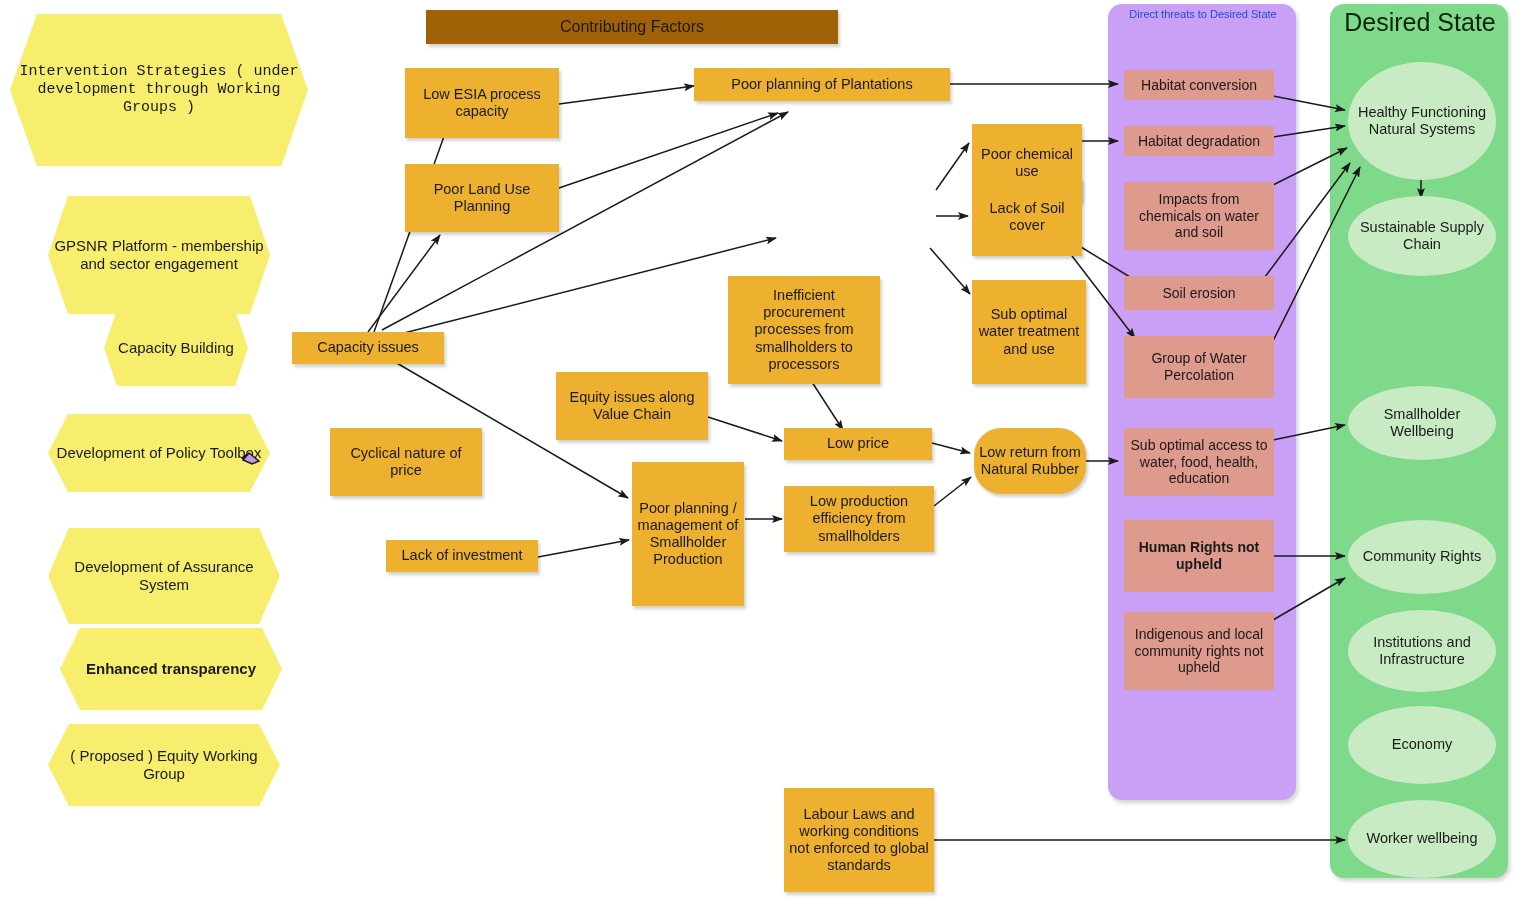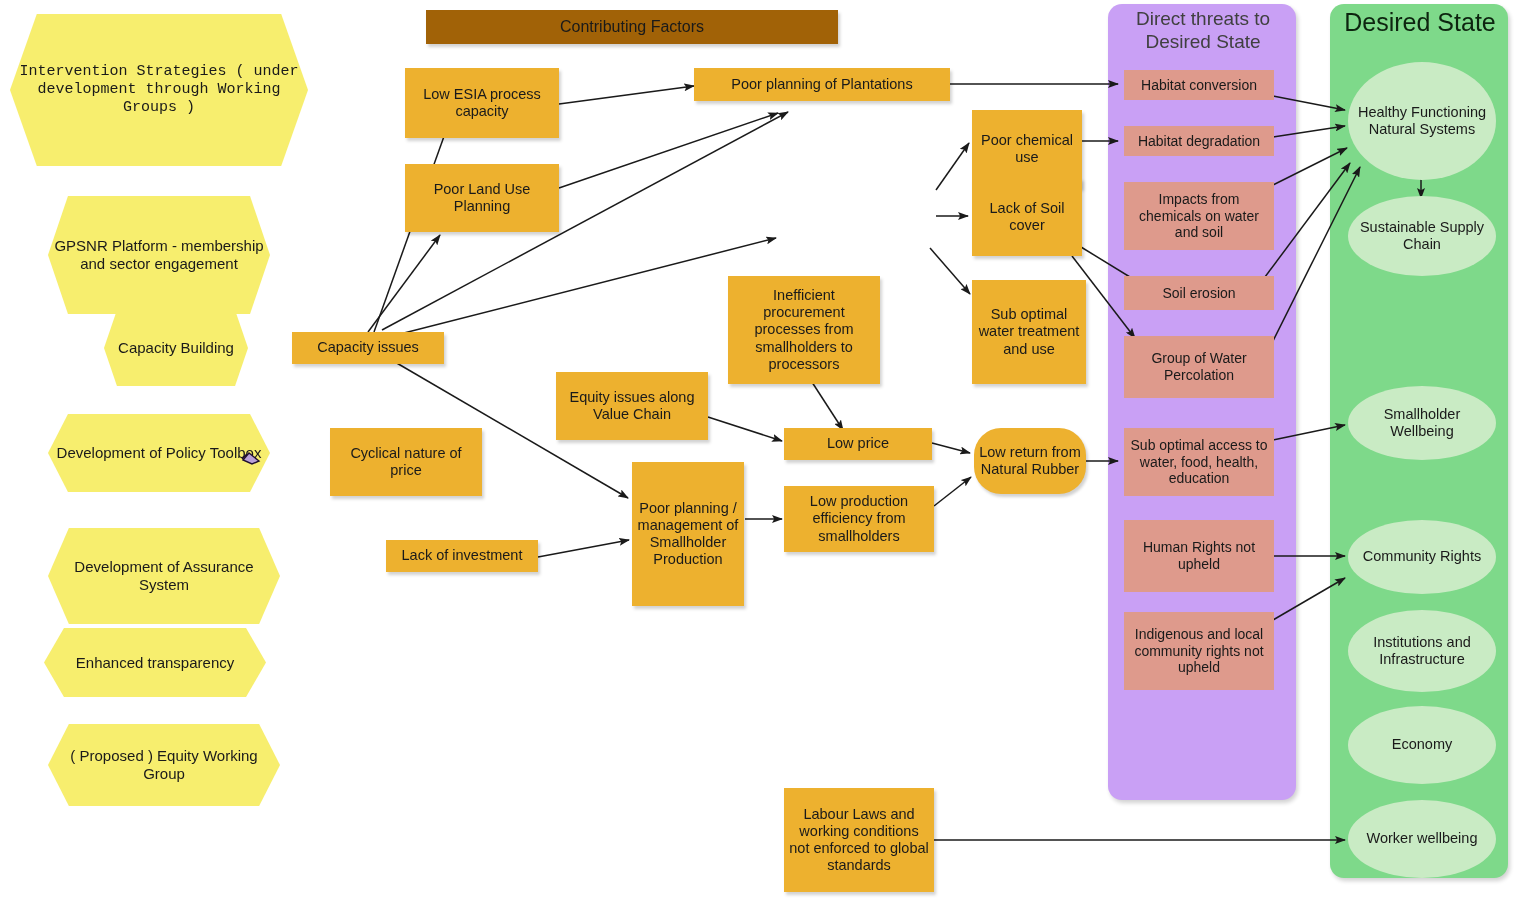--- a/index.html
+++ b/index.html
@@ -60,22 +60,22 @@
     position:absolute;
     background:#c9a0f5;
     border-radius:14px;
     box-shadow:2px 3px 4px rgba(0,0,0,0.18);
     z-index:3;
   }
   .purple-title{
     position:absolute;
     z-index:6;
     text-align:center;
-    font-size:19px;
-    color:#404040;
+    font-size:11px;
+    color:#1d4ed8;
     line-height:1.2;
   }
   .threat{
     background:#de9a8c;
     font-size:14px;
     color:#1a1a1a;
     z-index:7;
   }
 
   
@@ -197,21 +197,21 @@
   </div>
   <div class="node hexa" style="left:104px;top:310px;width:144px;height:76px;">
     <span>Capacity Building</span>
   </div>
   <div class="node hexa" style="left:48px;top:414px;width:222px;height:78px;">
     <span>Development of Policy Toolbox</span>
   </div>
   <div class="node hexa" style="left:48px;top:528px;width:232px;height:96px;">
     <span>Development of Assurance System</span>
   </div>
-  <div class="node hexa" style="left:44px;top:628px;width:222px;height:69px;">
+  <div class="node hexa" style="left:60px;top:628px;width:222px;height:82px;font-weight:bold;">
     <span>Enhanced transparency</span>
   </div>
   <div class="node hexa" style="left:48px;top:724px;width:232px;height:82px;">
     <span>( Proposed ) Equity Working Group</span>
   </div>
 
   <svg class="cursor-artifact" style="left:240px;top:448px;" viewBox="0 0 22 18">
     <path d="M3,12 L9,5 L14,9 L19,13 L12,16 Z" fill="#b9a0d8" stroke="#201030" stroke-width="1.4"></path>
     <path d="M2,11 L7,6" stroke="#201030" stroke-width="1.6"></path>
   </svg>
@@ -230,21 +230,21 @@
 
   <div class="node obox" style="left:292px;top:332px;width:152px;height:32px;">
     <span>Capacity issues</span>
   </div>
 
   <div class="node obox" style="left:694px;top:68px;width:256px;height:33px;">
     <span>Poor planning of Plantations</span>
   </div>
 
 
-  <div class="node obox" style="left:972px;top:110px;width:110px;height:78px;">
+  <div class="node obox" style="left:972px;top:124px;width:110px;height:78px;">
     <span>Poor chemical use</span>
   </div>
 
   <div class="node obox" style="left:972px;top:178px;width:110px;height:78px;">
     <span>Lack of Soil cover</span>
   </div>
 
   <div class="node obox" style="left:972px;top:280px;width:114px;height:104px;">
     <span>Sub optimal water treatment and use</span>
   </div>
@@ -300,21 +300,21 @@
   </div>
   <div class="node threat" style="left:1124px;top:276px;width:150px;height:34px;">
     <span>Soil erosion</span>
   </div>
   <div class="node threat" style="left:1124px;top:336px;width:150px;height:62px;">
     <span>Group of Water Percolation</span>
   </div>
   <div class="node threat" style="left:1124px;top:428px;width:150px;height:68px;">
     <span>Sub optimal access to water, food, health, education</span>
   </div>
-  <div class="node threat" style="left:1124px;top:520px;width:150px;height:72px;">
+  <div class="node threat" style="left:1124px;top:520px;width:150px;height:72px;font-weight:bold;">
     <span>Human Rights not upheld</span>
   </div>
   <div class="node threat" style="left:1124px;top:612px;width:150px;height:78px;">
     <span>Indigenous and local community rights not upheld</span>
   </div>
 
   <div class="green-title" style="left:1334px;top:8px;width:172px;">
     <span>Desired State</span>
   </div>
 

